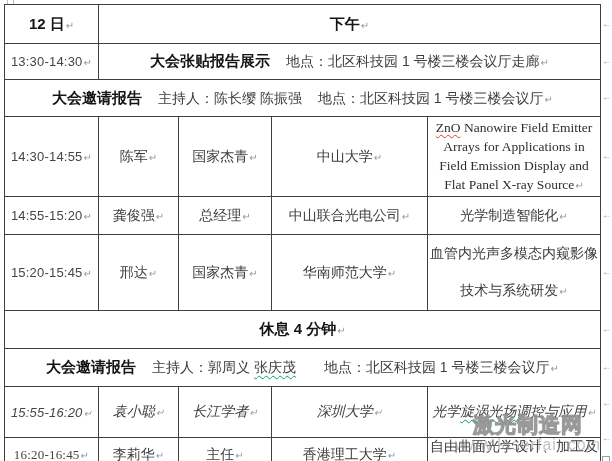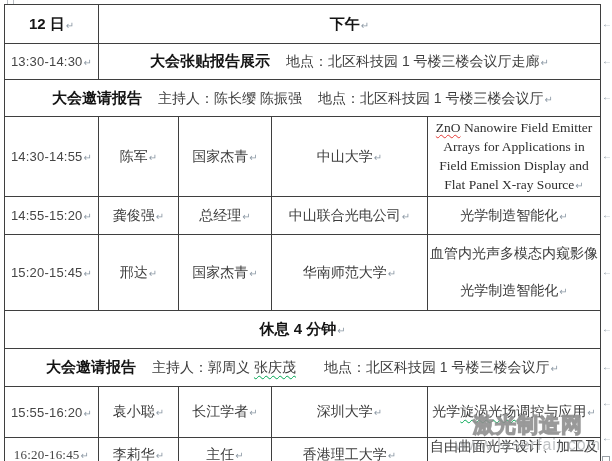--- a/index.html
+++ b/index.html
@@ -29,21 +29,21 @@
     overflow: hidden;
   }
   tr.r1  { height: 39px; }
   tr.r2  { height: 36px; padding-left: 41px; }
   tr.r3  { height: 37px; }
   tr.r4  { height: 80px; }
   tr.r5  { height: 38px; }
   tr.r6  { height: 76px; }
   tr.r7  { height: 38px; }
   tr.r8  { height: 38px; }
-  tr.r9  { height: 51px; }
+  tr.r9  { height: 51px; font-style: italic; }
   tr.r10 { height: 35px; font-family: Liberation Serif, serif; }
 
   .bold { font-weight: bold; color: #141414; font-size: 15px; }
   .t { font-size: 13px; color: #454545; letter-spacing: 0.2px; }
   .en {
     font-family: "Liberation Serif", serif;
     font-size: 13.5px;
     line-height: 19px;
     color: #2e2e2e;
     padding: 0 3px;
@@ -180,21 +180,21 @@
         <td><span>中山联合光电公司</span><span class="pm">↵</span></td>
         <td><span>光学制造智能化</span><span class="pm">↵</span></td>
       </tr>
 
       <tr class="r6">
         <td class="t"><span>15:20-15:45</span><span class="pm">↵</span></td>
         <td><span>邢达</span><span class="pm">↵</span></td>
         <td><span>国家杰青</span><span class="pm">↵</span></td>
         <td><span>华南师范大学</span><span class="pm">↵</span></td>
         <td class="two-line"><span>血管内光声多模态内窥影像
-光学制造智能化</span><span class="pm">↵</span></td>
+技术与系统研发</span><span class="pm">↵</span></td>
       </tr>
 
       <tr class="r7">
         <td colspan="5" class="bold"><span>休息 4 分钟</span><span class="pm">↵</span></td>
       </tr>
 
       <tr class="r8">
         <td colspan="5"><span class="bold">大会邀请报告</span><span class="gap-l">主持人：郭周义 </span><span class="wavy-green">张庆茂</span><span class="gap-xl">地点：北区科技园 1 号楼三楼会议厅</span><span class="pm">↵</span></td>
       </tr>
 

